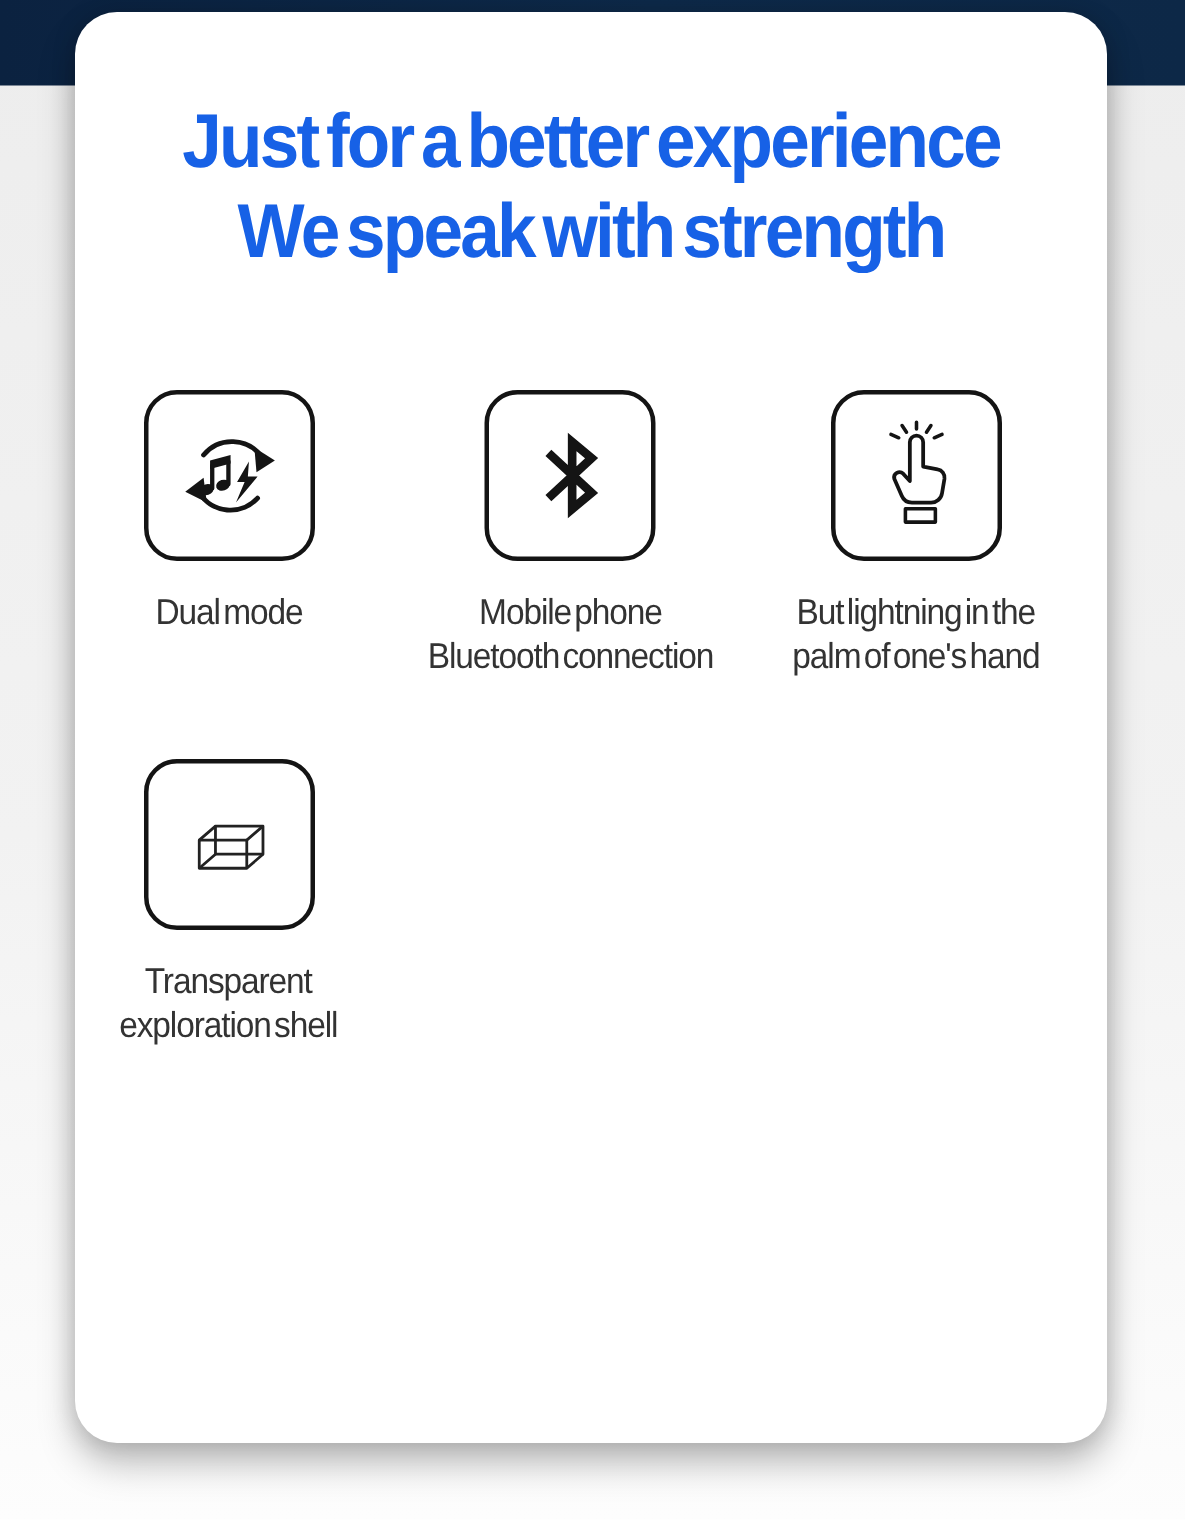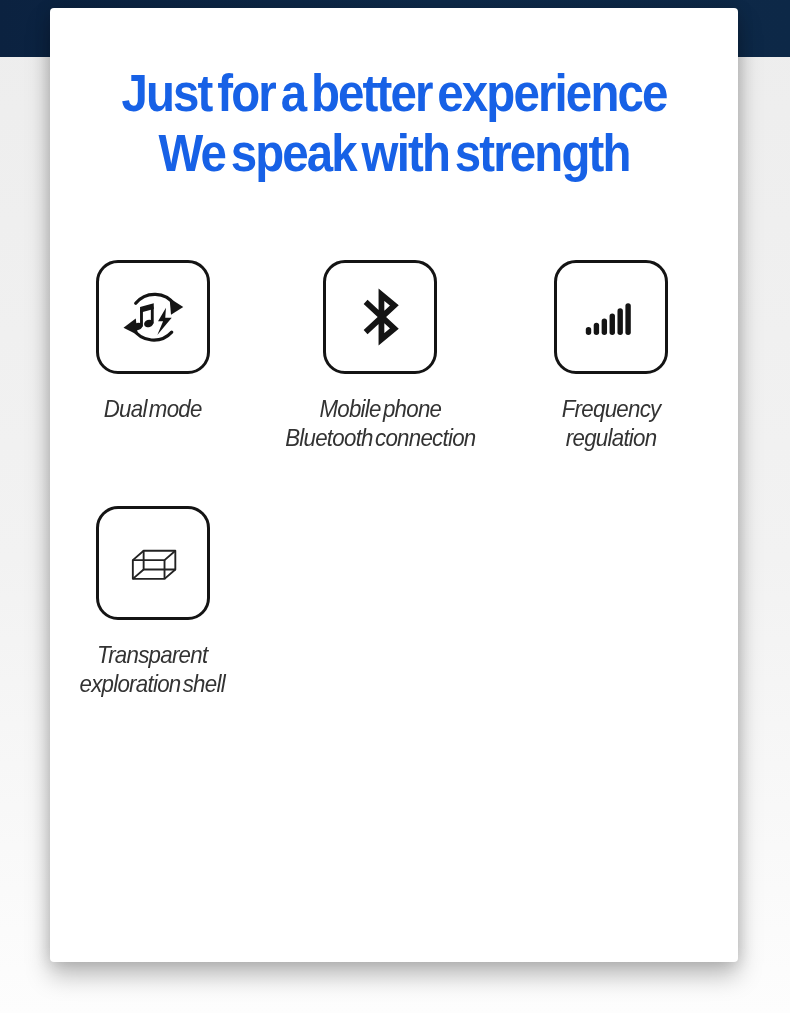--- a/index.html
+++ b/index.html
@@ -10,36 +10,36 @@
     background:linear-gradient(180deg,#ededed 0%,#f2f2f2 55%,#fdfdfd 100%);
     overflow:hidden;
   }
   .topbar {
     position:absolute; left:0; top:0; width:790px; height:57px;
     background:linear-gradient(90deg,#0b2240 0%,#0e2a4a 55%,#0d2847 100%);
     z-index:1;
   }
   .card {
     position:absolute; left:50px; top:8px; width:688px; height:954px;
-    background:#ffffff; border-radius:4px; z-index:2;
+    background:#ffffff; border-radius:28px; z-index:2;
     box-shadow:0 14px 24px rgba(0,0,0,.25), 0 0 16px rgba(0,0,0,.16);
   }
   .title {
     padding-top:56px; text-align:center;
     font-size:51px; font-weight:bold; color:#1761e6;
     letter-spacing:-2px; word-spacing:-6px; line-height:60px;
     transform:scaleX(.93); transform-origin:50% 0;
     white-space:nowrap;
   }
   .title .tline { display:block; }
   .grid {
     position:absolute; left:0; top:252px; width:688px;
     display:grid; grid-template-columns:205px 250px 212px;
     grid-template-rows:246px 230px auto;
-    justify-items:center; align-items:start;font-style:italic;
+    justify-items:center; align-items:start;
   }
   .cell { display:flex; flex-direction:column; align-items:center; }
   .iconbox {
     width:114px; height:114px; border:3.5px solid #141414; border-radius:22px;
     background:#fff; display:flex; align-items:center; justify-content:center;
   }
   .label {
     margin-top:20px; text-align:center;
     font-size:24px; color:#333; line-height:29px;
     letter-spacing:-0.8px; word-spacing:-3.5px;
@@ -92,39 +92,36 @@
           <path d="M30,29 L70,66 L52,81 L52,19 L70,34 L30,71" fill="none" stroke="#141414" stroke-width="8" stroke-linejoin="miter" stroke-linecap="butt"></path>
         </svg>
       </div>
       <div class="label">
         <span class="label-line">Mobile phone</span>
         <span class="label-line">Bluetooth connection</span>
       </div>
     </div>
 
 
+    <div class="cell">
+      <div class="iconbox">
+        <svg width="74" height="74" viewBox="0 0 100 100">
+          <path class="stk" stroke-width="3.2" d="M50,2 V8 M37,5 L41,11 M63,5 L59,11 M27,13 L34,16 M73,13 L66,16"></path>
+          <path class="wfil" stroke-width="3.4" d="M44,48 V20 a6,6 0 0 1 12,0 v22 l13,2.5 a7.5,7.5 0 0 1 6.2,8.4 L73,66 a10,10 0 0 1 -10,8.5 H46 a10,10 0 0 1 -9.3,-6.2 L30,53 a4.8,4.8 0 0 1 8,-4.6 l6,6.6 z"></path>
+          <rect class="wfil" stroke-width="3.2" x="40" y="80" width="27" height="12"></rect>
+        </svg>
+      </div>
+      <div class="label">
+        <span class="label-line">But lightning in the</span>
+        <span class="label-line">palm of one's hand</span>
+      </div>
+    </div>
 
 
 
-    <div class="cell">
-      <div class="iconbox">
-        <svg width="72" height="72" viewBox="0 0 100 100">
-          <rect class="fil" x="15" y="64" width="7.5" height="11" rx="3.7"></rect>
-          <rect class="fil" x="26" y="58" width="7.5" height="17" rx="3.7"></rect>
-          <rect class="fil" x="37" y="52" width="7.5" height="23" rx="3.7"></rect>
-          <rect class="fil" x="48" y="45" width="7.5" height="30" rx="3.7"></rect>
-          <rect class="fil" x="59" y="38" width="7.5" height="37" rx="3.7"></rect>
-          <rect class="fil" x="70" y="31" width="7.5" height="44" rx="3.7"></rect>
-        </svg>
-      </div>
-      <div class="label">
-        <span class="label-line">Frequency</span>
-        <span class="label-line">regulation</span>
-      </div>
-    </div>
 
 
     <div class="cell">
       <div class="iconbox">
         <svg width="72" height="72" viewBox="0 0 100 100">
           <g fill="none" stroke="#222" stroke-width="2.6" stroke-linejoin="round">
             <rect x="22" y="46" width="44" height="26"></rect>
             <rect x="37" y="33" width="44" height="26"></rect>
             <path d="M22,46 L37,33 M66,46 L81,33 M66,72 L81,59 M22,72 L37,59"></path>
           </g>

